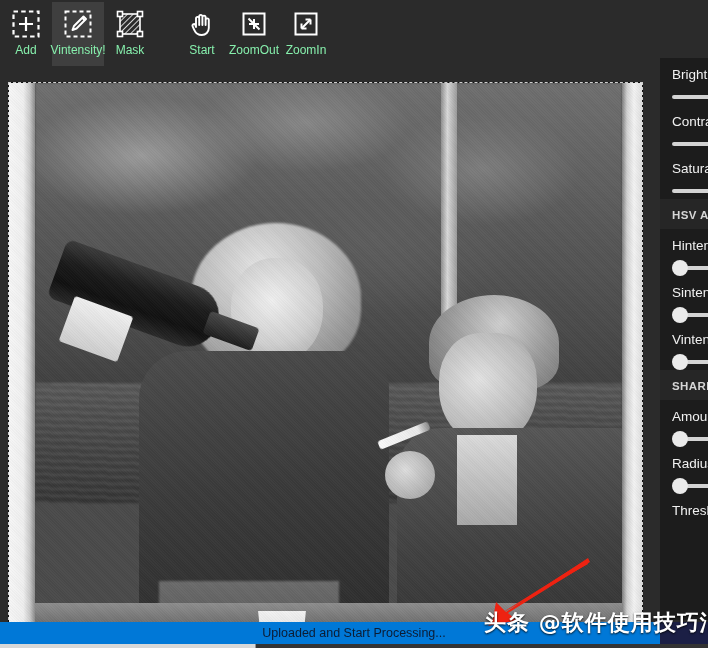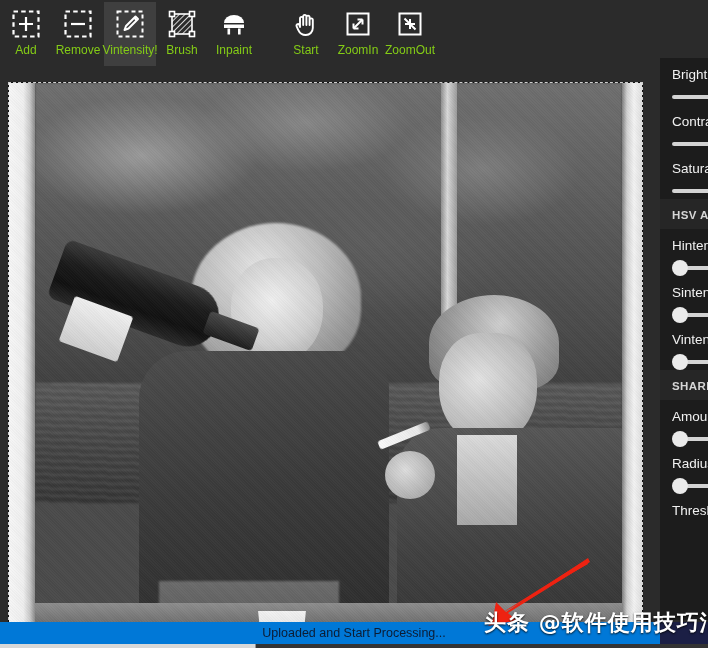--- a/index.html
+++ b/index.html
@@ -20,21 +20,21 @@
   .tool{
     width:52px;height:64px;margin-top:2px;
     display:flex;flex-direction:column;align-items:center;justify-content:flex-start;
     cursor:pointer;user-select:none;
     padding-top:6px;
     box-sizing:border-box;
   }
   .tool.active{background:#3f3f3f;}
   .tool .ticon{height:32px;display:flex;align-items:center;justify-content:center;}
   .tool .tlabel{
-    margin-top:3px;font-size:12px;color:#84cc16;line-height:14px;white-space:nowrap;
+    margin-top:3px;font-size:12px;color:#86efac;line-height:14px;white-space:nowrap;
   }
   .gap-lg{width:20px;}
 
   
   #canvas-area{
     position:absolute;left:0;top:70px;width:660px;height:578px;
     background:#2b2b2b;overflow:hidden;
   }
   #selection{
     position:absolute;left:8px;top:12px;width:635px;height:588px;
@@ -260,29 +260,20 @@
     <div class="tool">
       <span class="ticon">
         <svg width="30" height="30" viewBox="0 0 30 30">
           <rect x="2.5" y="2.5" width="25" height="25" fill="none" stroke="#ffffff" stroke-width="2.2" stroke-dasharray="4.5,3.2"></rect>
           <path d="M15 8 V22 M8 15 H22" stroke="#ffffff" stroke-width="2.2" fill="none"></path>
         </svg>
       </span>
       <span class="tlabel">Add</span>
     </div>
 
-    <div class="tool">
-      <span class="ticon">
-        <svg width="30" height="30" viewBox="0 0 30 30">
-          <rect x="2.5" y="2.5" width="25" height="25" fill="none" stroke="#ffffff" stroke-width="2.2" stroke-dasharray="4.5,3.2"></rect>
-          <path d="M8 15 H22" stroke="#ffffff" stroke-width="2.2" fill="none"></path>
-        </svg>
-      </span>
-      <span class="tlabel">Remove</span>
-    </div>
 
     <div class="tool active">
       <span class="ticon">
         <svg width="30" height="30" viewBox="0 0 30 30">
           <rect x="2.5" y="2.5" width="25" height="25" fill="none" stroke="#ffffff" stroke-width="2" stroke-dasharray="4,3"></rect>
           <path d="M20.5 7.5 l2.5 2.5 -9.5 9.5 -4 1.5 1.5 -4 z" fill="none" stroke="#ffffff" stroke-width="2" stroke-linejoin="round"></path>
           <path d="M19.2 8.8 l2.5 2.5" stroke="#ffffff" stroke-width="2"></path>
         </svg>
       </span>
       <span class="tlabel">Vintensity!</span>
@@ -296,70 +287,59 @@
               <line x1="0" y1="0" x2="0" y2="4" stroke="#ffffff" stroke-width="1.6"></line>
             </pattern>
           </defs>
           <rect x="5" y="5" width="20" height="20" fill="url(#hatch)" stroke="#ffffff" stroke-width="1.6"></rect>
           <rect x="2.5" y="2.5" width="5" height="5" fill="#2b2b2b" stroke="#ffffff" stroke-width="1.6"></rect>
           <rect x="22.5" y="2.5" width="5" height="5" fill="#2b2b2b" stroke="#ffffff" stroke-width="1.6"></rect>
           <rect x="2.5" y="22.5" width="5" height="5" fill="#2b2b2b" stroke="#ffffff" stroke-width="1.6"></rect>
           <rect x="22.5" y="22.5" width="5" height="5" fill="#2b2b2b" stroke="#ffffff" stroke-width="1.6"></rect>
         </svg>
       </span>
-      <span class="tlabel">Brush</span>
-    </div>
+      <span class="tlabel">Mask</span>
+    </div>
+
+
+
+
+    <div class="gap-lg"></div>
 
     <div class="tool">
       <span class="ticon">
         <svg width="30" height="30" viewBox="0 0 30 30">
-          <path d="M5 14 a10 8 0 0 1 20 0 z" fill="#ffffff"></path>
-          <rect x="5" y="15.5" width="20" height="3.5" fill="#ffffff"></rect>
-          <rect x="8.5" y="19.5" width="2.6" height="6" fill="#ffffff"></rect>
-          <rect x="19" y="19.5" width="2.6" height="6" fill="#ffffff"></rect>
-        </svg>
-      </span>
-      <span class="tlabel">Inpaint</span>
-    </div>
-
-
-
-    <div class="gap-lg"></div>
+          <path d="M9 18 V9.5 a1.6 1.6 0 0 1 3.2 0 V16 V7.5 a1.6 1.6 0 0 1 3.2 0 V16 V8.2 a1.6 1.6 0 0 1 3.2 0 V16 V11 a1.6 1.6 0 0 1 3.2 0 v8 c0 4-3 7-7 7 -4.5 0-6.4-2.5-7.6-5.2 L5.6 17.4 a1.6 1.6 0 0 1 2.6-1.8 z" fill="none" stroke="#ffffff" stroke-width="1.9" stroke-linejoin="round"></path>
+        </svg>
+      </span>
+      <span class="tlabel">Start</span>
+    </div>
 
     <div class="tool">
       <span class="ticon">
         <svg width="30" height="30" viewBox="0 0 30 30">
-          <path d="M9 18 V9.5 a1.6 1.6 0 0 1 3.2 0 V16 V7.5 a1.6 1.6 0 0 1 3.2 0 V16 V8.2 a1.6 1.6 0 0 1 3.2 0 V16 V11 a1.6 1.6 0 0 1 3.2 0 v8 c0 4-3 7-7 7 -4.5 0-6.4-2.5-7.6-5.2 L5.6 17.4 a1.6 1.6 0 0 1 2.6-1.8 z" fill="none" stroke="#ffffff" stroke-width="1.9" stroke-linejoin="round"></path>
-        </svg>
-      </span>
-      <span class="tlabel">Start</span>
+          <rect x="4.5" y="4.5" width="21" height="21" fill="none" stroke="#ffffff" stroke-width="2"></rect>
+          <path d="M9.5 9.5 L15 15 M20.5 20.5 L15 15" stroke="#ffffff" stroke-width="2"></path>
+          <path d="M15 15 h-5 M15 15 v-5" stroke="#ffffff" stroke-width="2"></path>
+          <path d="M15 15 h5 M15 15 v5" stroke="#ffffff" stroke-width="2"></path>
+        </svg>
+      </span>
+      <span class="tlabel">ZoomOut</span>
     </div>
 
     <div class="tool">
       <span class="ticon">
         <svg width="30" height="30" viewBox="0 0 30 30">
           <rect x="4.5" y="4.5" width="21" height="21" fill="none" stroke="#ffffff" stroke-width="2"></rect>
           <path d="M10.5 19.5 L19.5 10.5" stroke="#ffffff" stroke-width="2"></path>
           <path d="M19.5 10.5 h-5 M19.5 10.5 v5" stroke="#ffffff" stroke-width="2"></path>
           <path d="M10.5 19.5 h5 M10.5 19.5 v-5" stroke="#ffffff" stroke-width="2"></path>
         </svg>
       </span>
       <span class="tlabel">ZoomIn</span>
-    </div>
-
-    <div class="tool">
-      <span class="ticon">
-        <svg width="30" height="30" viewBox="0 0 30 30">
-          <rect x="4.5" y="4.5" width="21" height="21" fill="none" stroke="#ffffff" stroke-width="2"></rect>
-          <path d="M9.5 9.5 L15 15 M20.5 20.5 L15 15" stroke="#ffffff" stroke-width="2"></path>
-          <path d="M15 15 h-5 M15 15 v-5" stroke="#ffffff" stroke-width="2"></path>
-          <path d="M15 15 h5 M15 15 v5" stroke="#ffffff" stroke-width="2"></path>
-        </svg>
-      </span>
-      <span class="tlabel">ZoomOut</span>
     </div>
 
   </div>
 
   <div id="canvas-area">
     <div id="selection">
       <div id="photo">
         <div class="ph-layer" id="bg-rocks"></div>
         <div class="ph-layer" id="water"></div>
         <div class="ph-layer" id="mast"></div>

